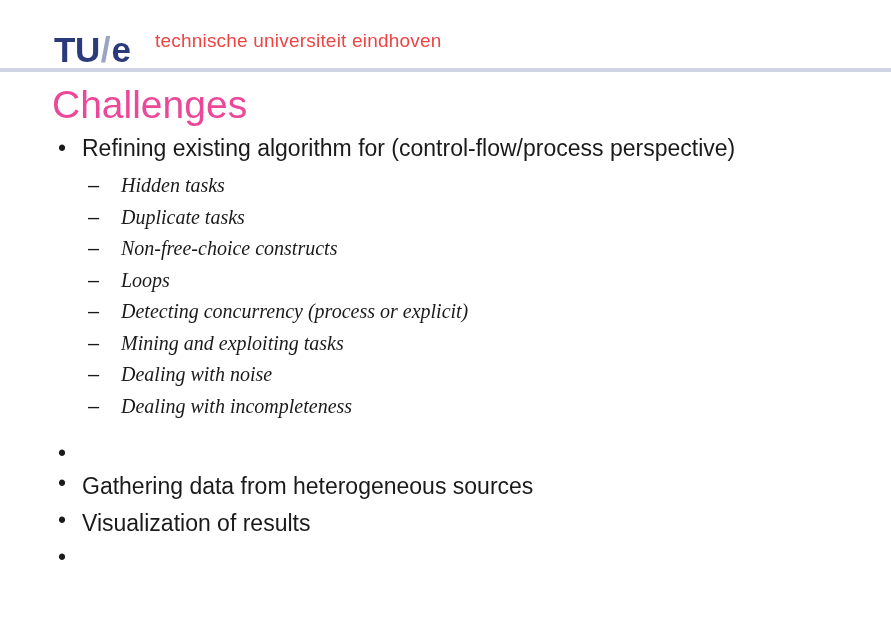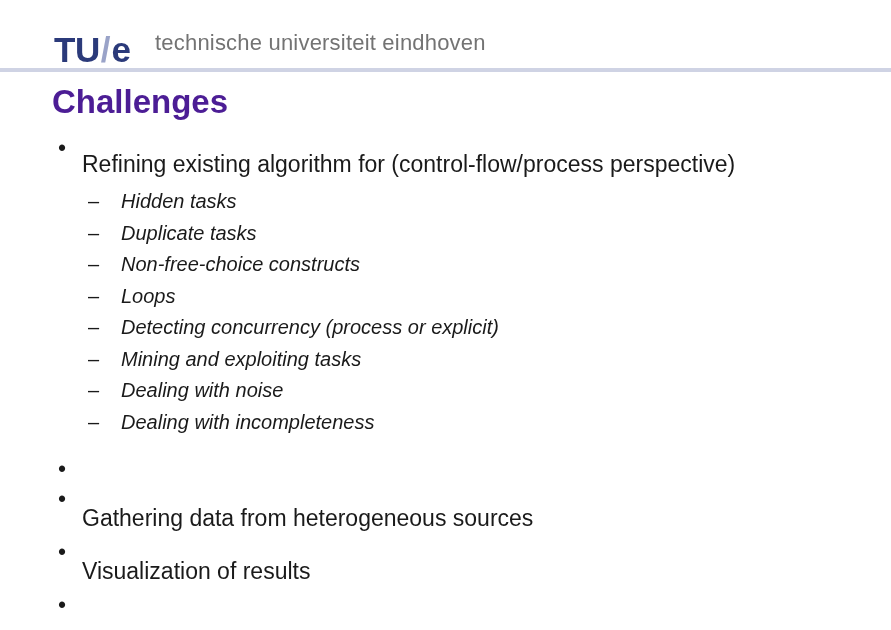--- a/index.html
+++ b/index.html
@@ -74,33 +74,33 @@
     font-weight: bold;
     font-size: 35px;
     color: #2b3a7a;
     line-height: 34px;
   }
   .logo-tagline {
     position: absolute;
     left: 155px;
     top: 30px;
     font-family: "Liberation Sans", sans-serif;
-    font-size: 22px;
-    color: #737373;
+    font-size: 19px;
+    color: #ef4444;
     letter-spacing: 0.2px;
     white-space: nowrap;
   }
   
   .slide-title {
     position: absolute;
     left: 52px;
     top: 83px;
-    font-size: 33px;
-    color: #4c1d95;
-    font-weight: bold;
+    font-size: 39px;
+    color: #ec4899;
+    font-weight: normal;
     letter-spacing: 0px;
   }
   
   .content {
     position: absolute;
     left: 52px;
     top: 133px;
     width: 800px;
   }
   .l1 {
@@ -117,21 +117,20 @@
     flex: 0 0 30px;
     text-align: left;
     padding-left: 6px;
     box-sizing: border-box;
     font-size: 23px;
     line-height: 30px;
   }
   .l1 .txt {
     flex: 1 1 auto;
     max-width: 690px;
-    margin-top: 16px;
   }
   .sublist {
     margin-top: 7px;
     margin-bottom: 12px;
   }
   .l2 {
     display: flex;
     align-items: flex-start;
     font-size: 20px;
     font-style: italic;
@@ -141,20 +140,21 @@
   }
   .l2 .bullet {
     width: 33px;
     flex: 0 0 33px;
     font-style: normal;
     font-size: 20px;
     line-height: 31.5px;
   }
   .l2 .txt {
     flex: 1 1 auto;
+    font-family: Liberation Serif, serif;
   }
   .lower-list {
     margin-top: 16px;
   }
   .lower-list .l1 {
     line-height: 37px;
     margin-bottom: 0;
   }
 </style>
 </head>

